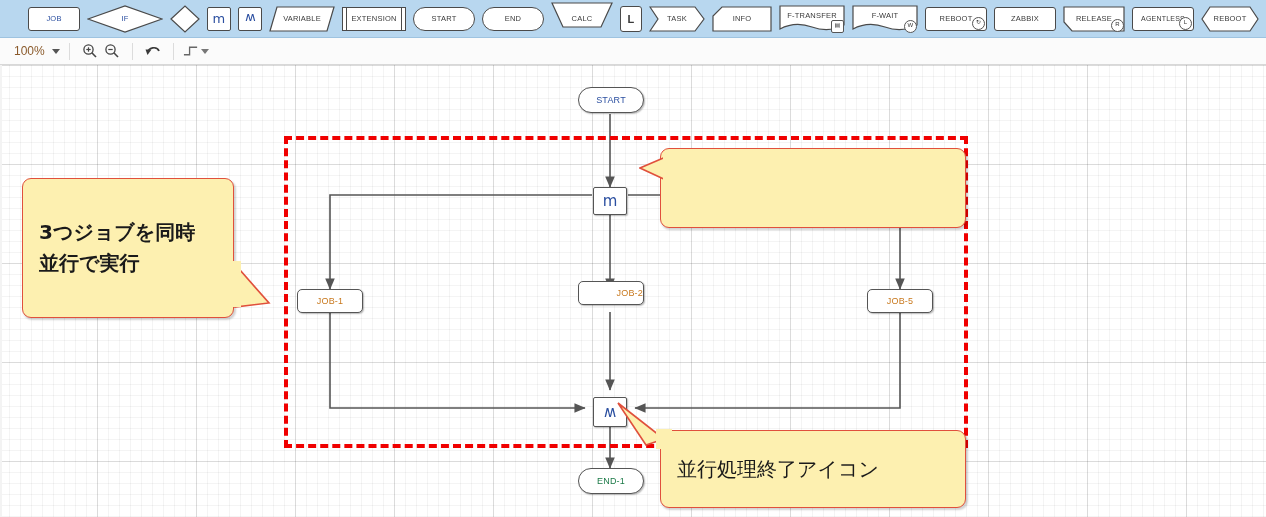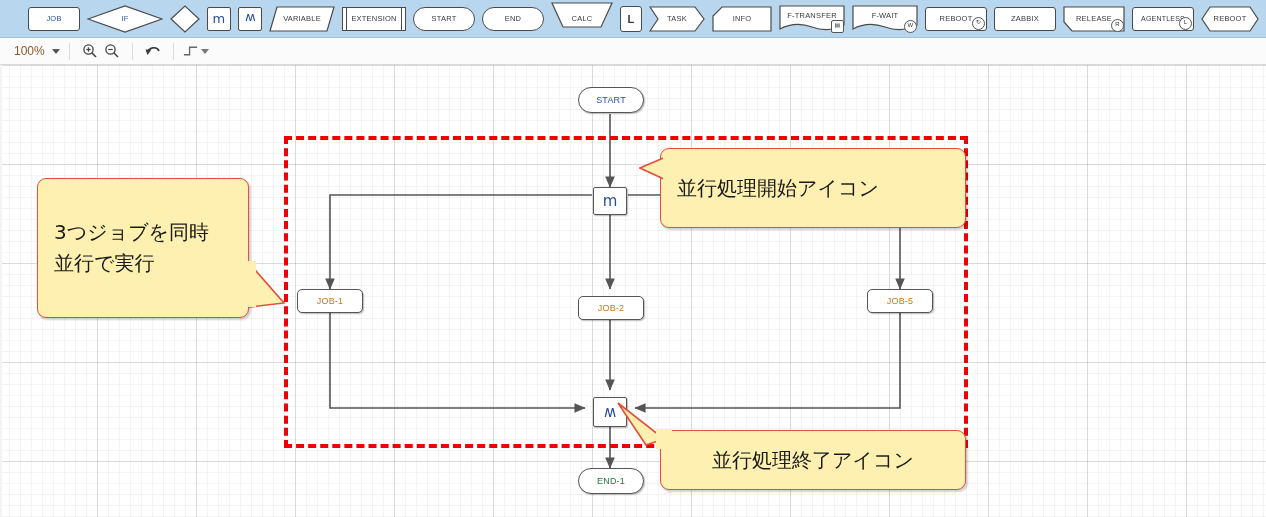--- a/index.html
+++ b/index.html
@@ -321,58 +321,55 @@
     </div>
 
     <div class="node sqnode" style="left:593px;top:122px;width:34px;height:28px;">
       <span class="pglyph c1">m</span>
     </div>
 
     <div class="node jobbox" style="left:297px;top:224px;width:66px;height:24px;">
       <span class="t c2">JOB-1</span>
     </div>
 
-    <div class="node jobbox" style="left:578px;top:231px;width:66px;height:24px;">
+    <div class="node jobbox" style="left:578px;top:216px;width:66px;height:24px;justify-content:flex-end;">
       <span class="t c2">JOB-2</span>
     </div>
 
     <div class="node jobbox" style="left:867px;top:224px;width:66px;height:24px;">
       <span class="t c2">JOB-5</span>
     </div>
 
     <div class="node sqnode" style="left:593px;top:332px;width:34px;height:30px;">
       <span class="pglyph c1" style="display:inline-block;transform:rotate(180deg)">w</span>
     </div>
 
     <div class="node stad" style="left:578px;top:403px;width:66px;height:26px;">
       <span class="t c4">END-1</span>
     </div>
 
-    <div class="callout" style="left:37px;top:113px;width:212px;height:140px;">
+    <div class="callout" style="left:22px;top:113px;width:212px;height:140px;font-weight:bold;">
       <div class="ctext">
         <div>3つジョブを同時</div>
         <div>並行で実行</div>
       </div>
       <svg class="tail" style="left:210px;top:82px;" width="64" height="60">
         <polygon points="0,1 36,42 2,46" fill="#fdf0b0" stroke="#e0503c" stroke-width="1.6"></polygon>
         <rect x="-2" y="0" width="10" height="46" fill="#fdf0b0" stroke="none"></rect>
       </svg>
     </div>
 
     <div class="callout" style="left:660px;top:83px;width:306px;height:80px;">
-      <div class="ctext">
-        <div>並行処理開始アイコン</div>
-      </div>
       <svg class="tail" style="left:-22px;top:6px;" width="30" height="38">
         <polygon points="29,1 1,13 29,26" fill="#fdf0b0" stroke="#e0503c" stroke-width="1.6"></polygon>
         <rect x="24" y="0" width="8" height="28" fill="#fdf0b0" stroke="none"></rect>
       </svg>
     </div>
 
-    <div class="callout" style="left:660px;top:365px;width:306px;height:60px;justify-content:center;">
+    <div class="callout" style="left:660px;top:365px;width:306px;height:78px;">
       <div class="ctext">
         <div>並行処理終了アイコン</div>
       </div>
       <svg class="tail" style="left:-45px;top:-30px;" width="70" height="62">
         <polygon points="2,2 48,38 30,44" fill="#fdf0b0" stroke="#e0503c" stroke-width="1.6"></polygon>
         <rect x="40" y="28" width="16" height="20" fill="#fdf0b0" stroke="none"></rect>
       </svg>
     </div>
 
   </div>

